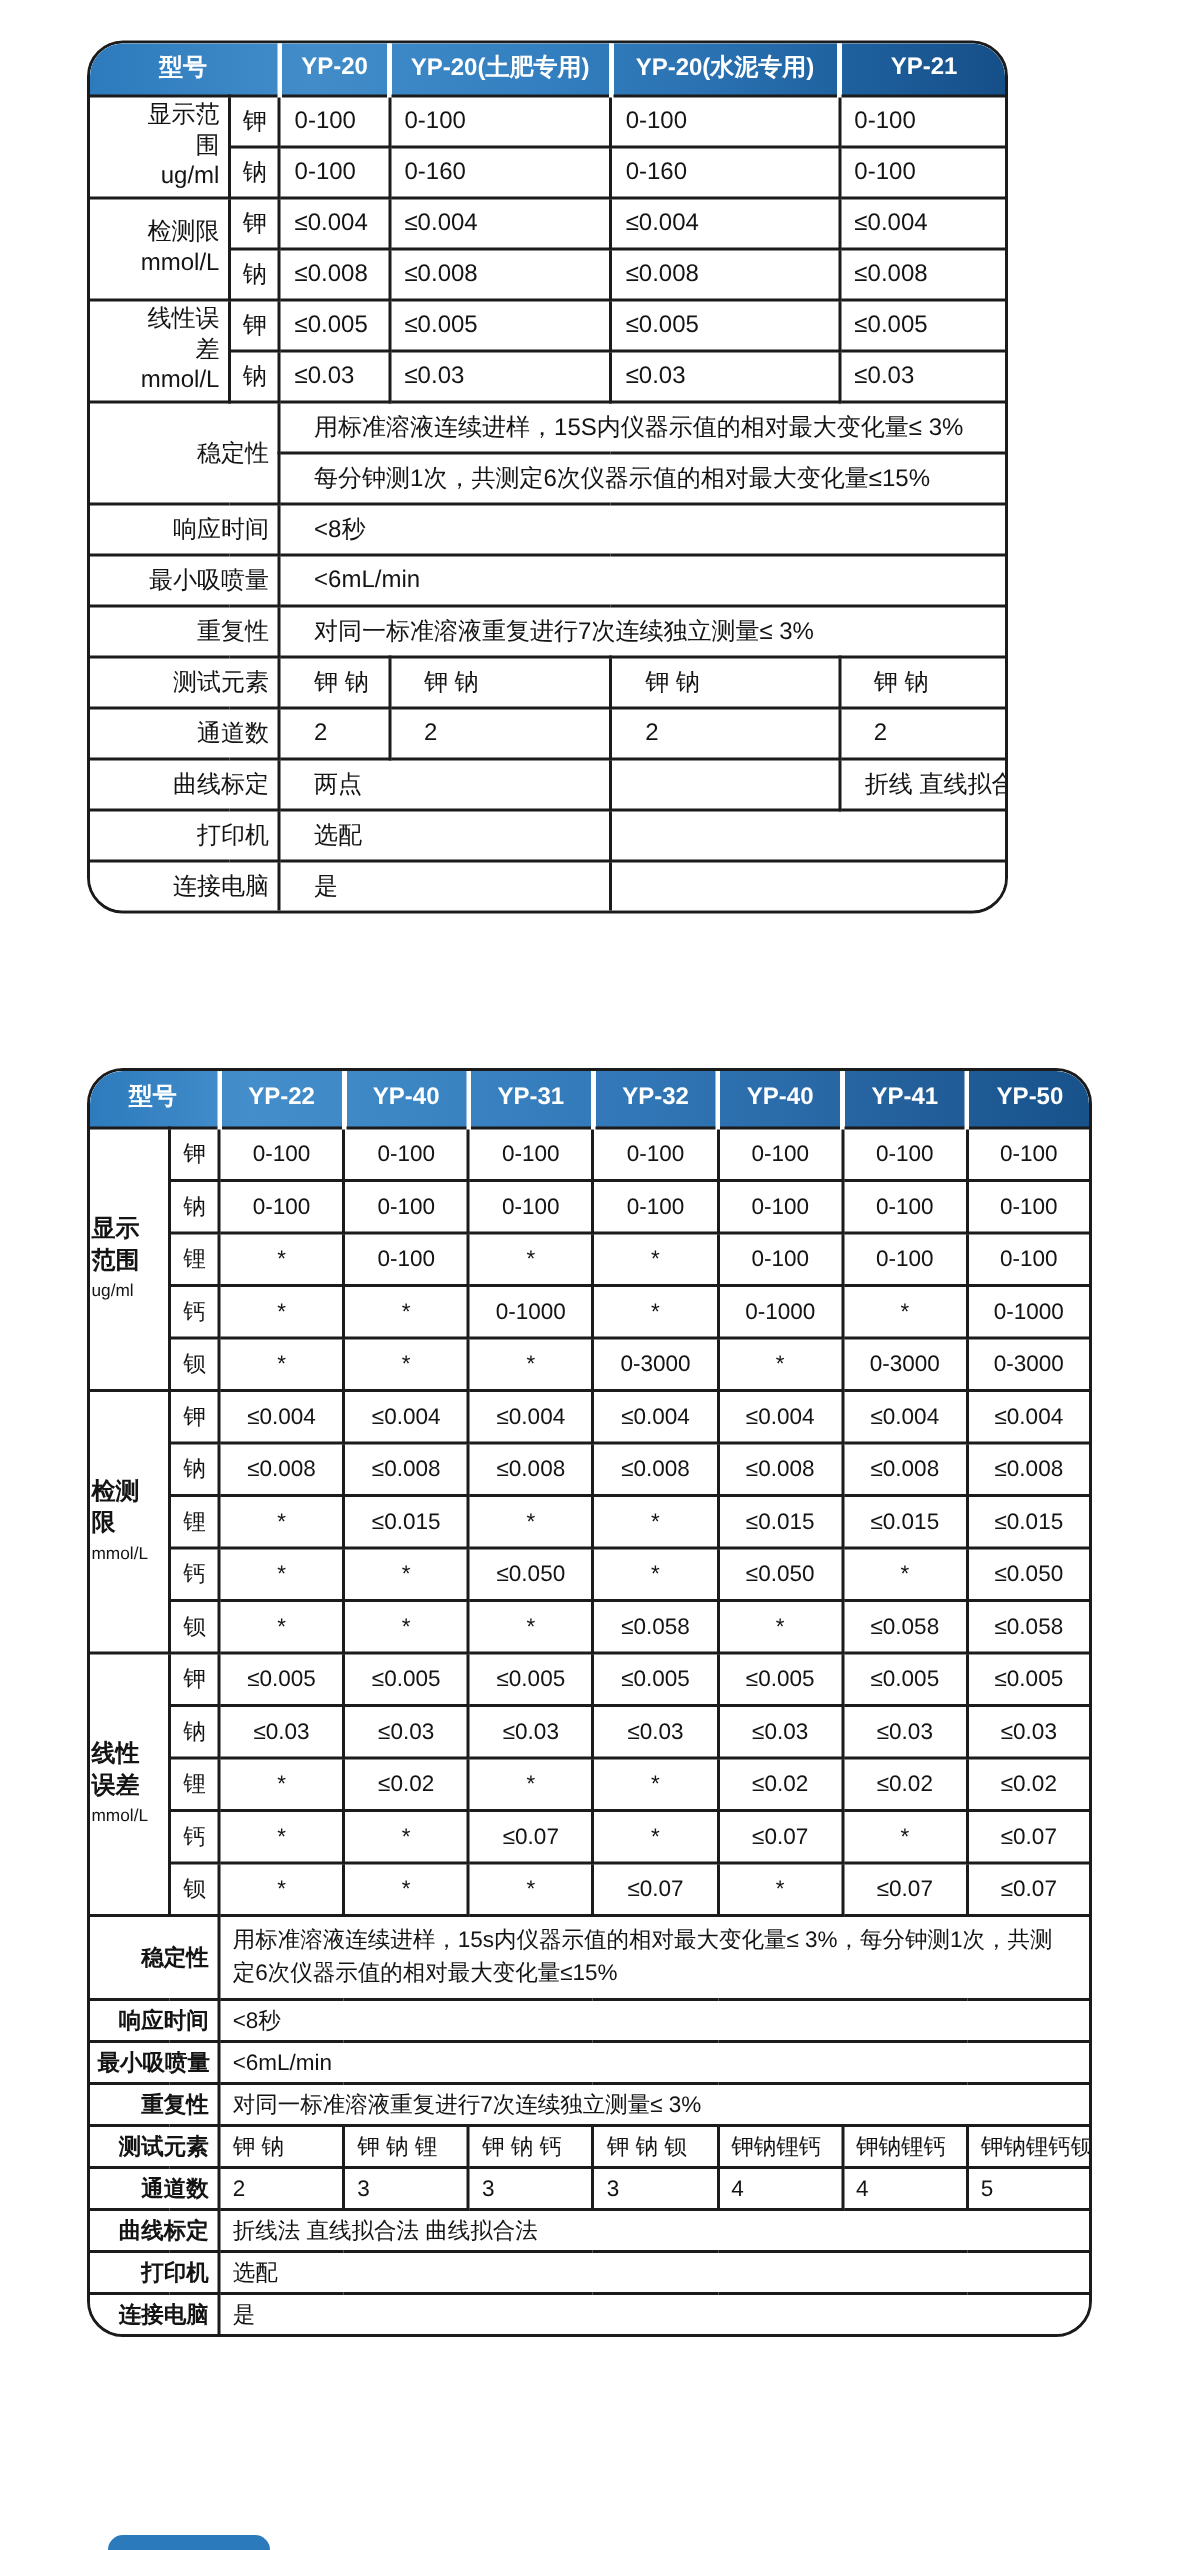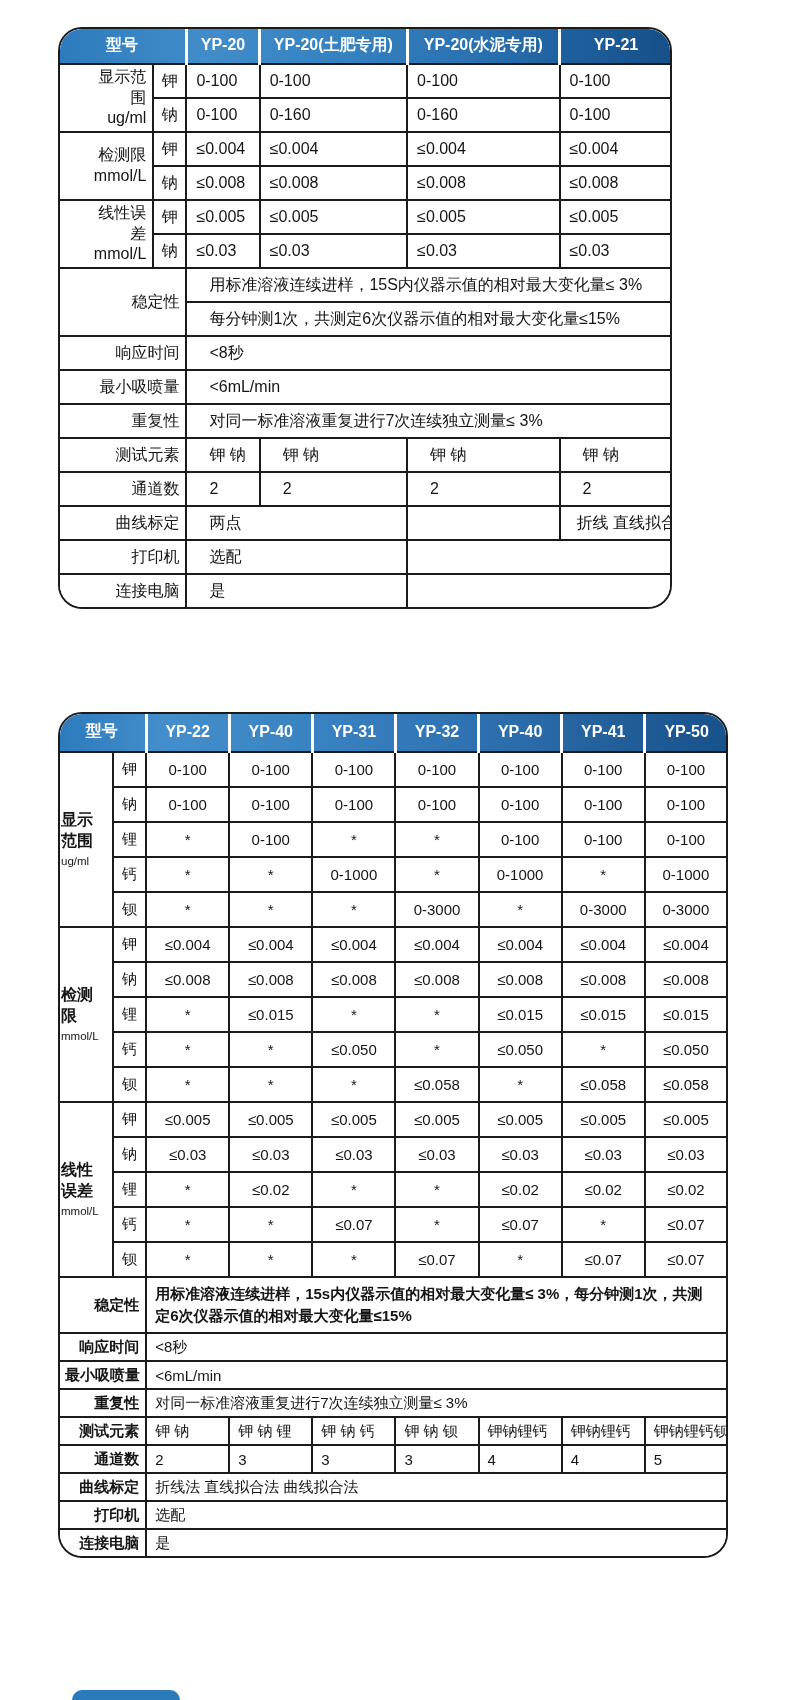--- a/index.html
+++ b/index.html
@@ -43,21 +43,21 @@
   .e{text-align:center;}
   .t1 .v{text-align:left;padding-left:9px;}
   .t2 .v{text-align:center;}
   .lab{text-align:right;}
   .t1 .lab{padding-left:13px;}
   .t2 .lab{font-weight:bold;padding-left:5px;font-size:15px;white-space:nowrap;}
   .sl{text-align:left;padding-left:22px;white-space:nowrap;}
   .t2 .sl{padding-left:8px;}
   .small2{font-size:13.5px;padding-left:16px;}
   .sm{font-size:12px;padding-left:2px;}
-  td.wrap{padding:4px 12px;font-weight:bold;}
+  td.wrap{padding:4px 12px;}
   .wrap .txt{white-space:normal;line-height:1.5;}
   #partial-bar{
     position:absolute;left:72px;top:1690px;width:108px;height:10px;
     border-radius:10px 10px 0 0;
   }
 </style>
 </head>
 <body>
 
 <div class="stage">

